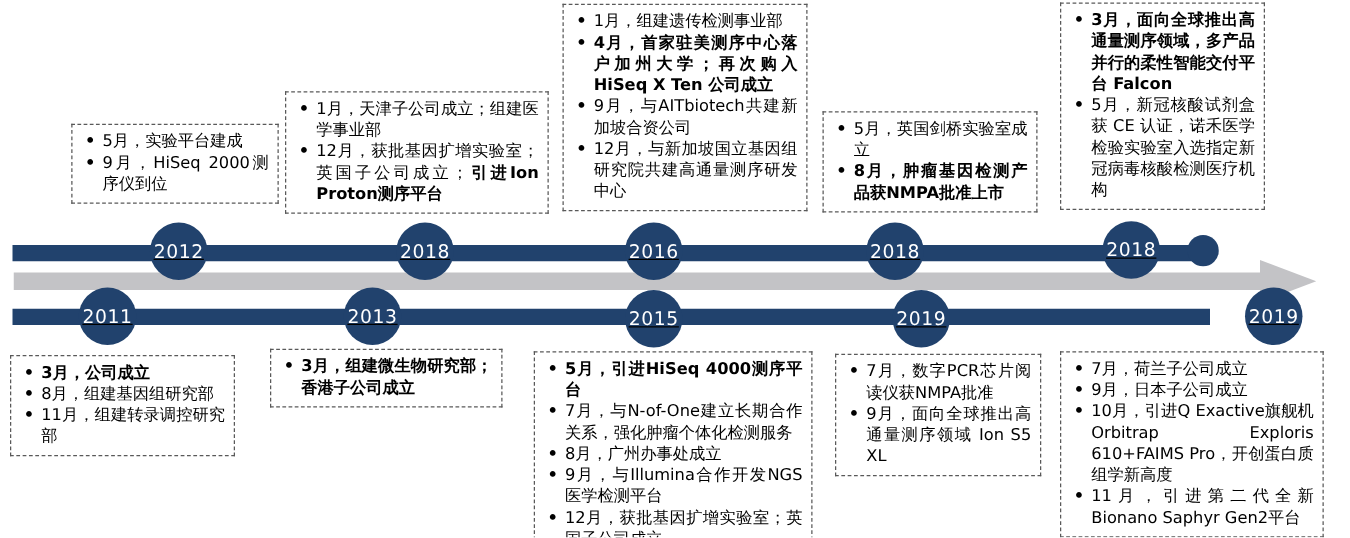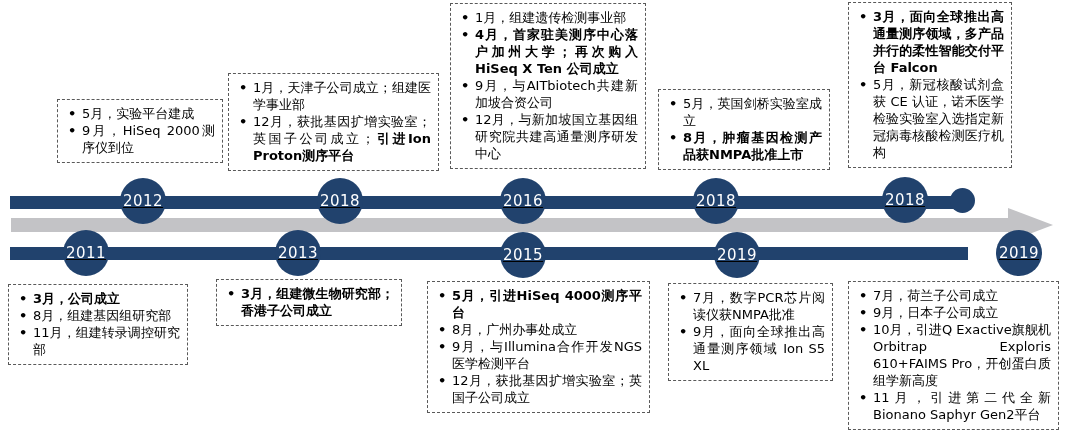--- a/index.html
+++ b/index.html
@@ -124,20 +124,21 @@
       </ul>
     </div>
   <div class="box" style="left:216px;top:279px;width:170px">
     <ul>
         <li><span class="b">3月，组建微生物研究部；香港子公司成立</span></li>
       </ul>
     </div>
   <div class="box" style="left:427px;top:281px;width:207px">
     <ul>
         <li><span class="b">5月，引进HiSeq 4000测序平台</span></li>
+        <li><span>7月，与N-of-One建立长期合作关系，强化肿瘤个体化检测服务</span></li>
         <li><span>8月，广州办事处成立</span></li>
         <li><span>9月，与Illumina合作开发NGS医学检测平台</span></li>
         <li><span>12月，获批基因扩增实验室；英国子公司成立</span></li>
       </ul>
     </div>
   <div class="box" style="left:668px;top:283px;width:149px">
     <ul>
         <li><span>7月，数字PCR芯片阅读仪获NMPA批准</span></li>
         <li><span>9月，面向全球推出高通量测序领域 Ion S5 XL</span></li>
       </ul>

